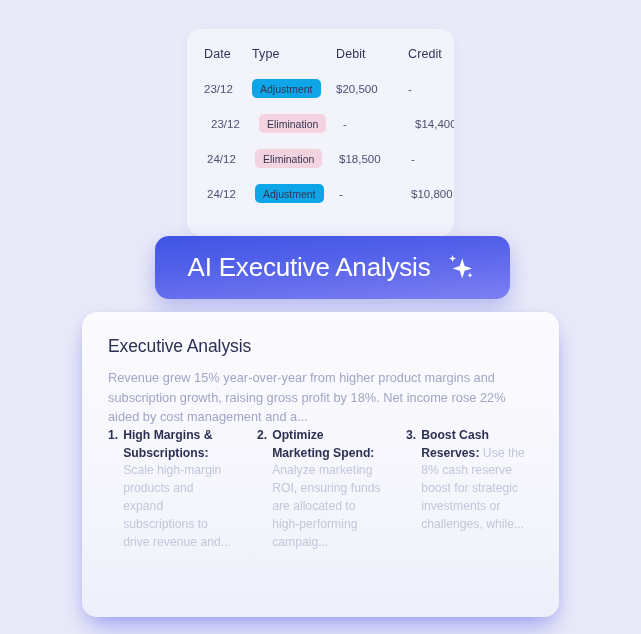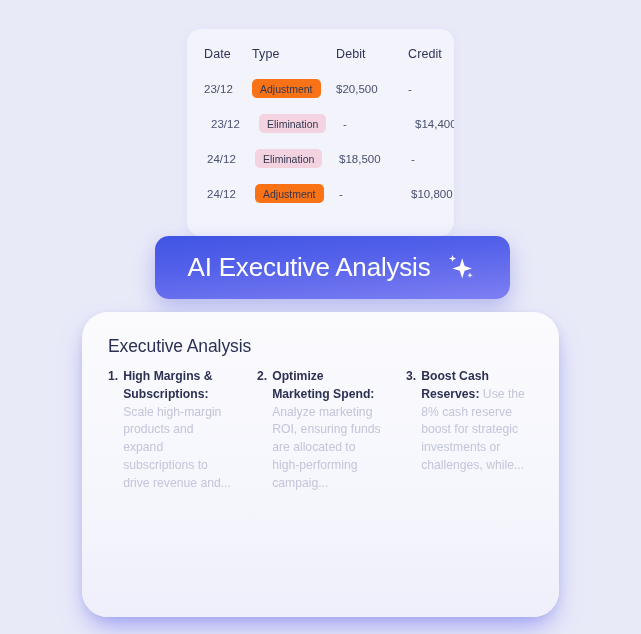--- a/index.html
+++ b/index.html
@@ -57,21 +57,21 @@
   .row-shift-c td { transform: translateX(3px); }
 
   .badge {
     display: inline-block;
     font-size: 10.5px;
     padding: 3.5px 8px;
     border-radius: 5px;
     white-space: nowrap;
     color: #32374f;
   }
-  .badge-adjustment  { background: #f97316; }
+  .badge-adjustment  { background: #0ea5e9; }
   .badge-elimination { background: #f3d3e0; }
 
   
   #ai-banner {
     position: absolute;
     left: 155px;
     top: 236px;
     width: 355px;
     height: 63px;
     border-radius: 14px;
@@ -91,21 +91,21 @@
   #sparkle-icon { display: block; }
 
   
   #analysis-card {
     position: absolute;
     left: 82px;
     top: 312px;
     width: 477px;
     height: 305px;
     background: linear-gradient(180deg, #fbfbfe 0%, #f4f5fc 72%, #eceef9 100%);
-    border-radius: 26px;
+    border-radius: 15px;
     box-shadow: 0 14px 26px -6px rgba(99, 102, 241, 0.55),
                 0 2px 8px rgba(90, 95, 180, 0.10);
     overflow: hidden;
   }
   .card-pad { padding: 24px 26px 0 26px; }
 
   .section-title {
     font-size: 17.5px;
     color: #2c3154;
     margin: 0 0 11px 0;
@@ -209,20 +209,21 @@
       <path d="M27.0 21.6 L27.7 23.6 L29.7 24.3 L27.7 25.0 L27.0 27.0 L26.3 25.0 L24.3 24.3 L26.3 23.6 Z" fill="#ffffff"></path>
     </svg>
   </span>
 </div>
 
 <div id="analysis-card">
   <div class="card-pad">
     <h2 class="section-title">Executive Analysis</h2>
 
     <div id="summary-columns">
+      <p class="summary-para">Revenue grew 15% year-over-year from higher product margins and subscription growth, raising gross profit by 18%. Net income rose 22% aided by cost management and a...</p>
     </div>
 
 
     <div id="rec-columns">
       <div class="rec-item">
         <span class="rec-num">1.</span>
         <span class="rec-body">
           <span class="rec-heading">High Margins &amp; Subscriptions:</span>
           <span class="rec-text">Scale high-margin products and expand subscriptions to drive revenue and...</span>
         </span>

